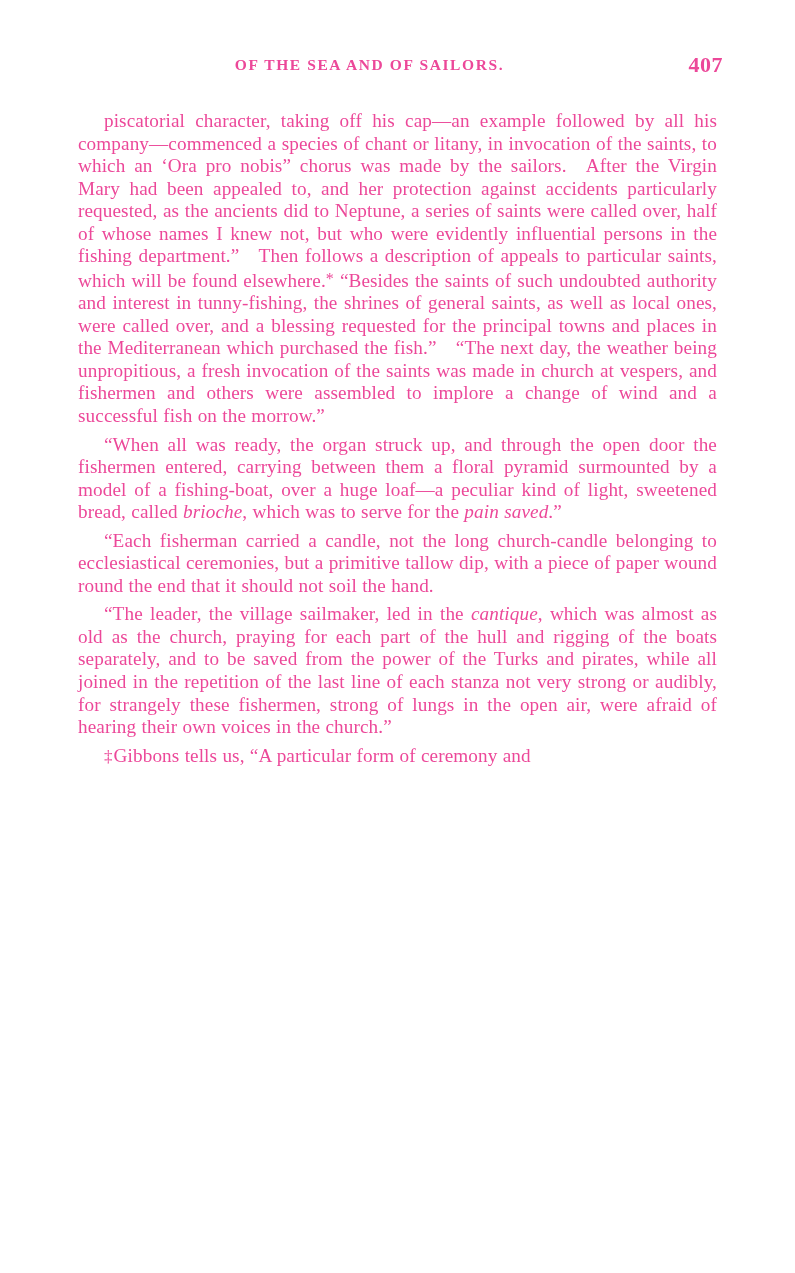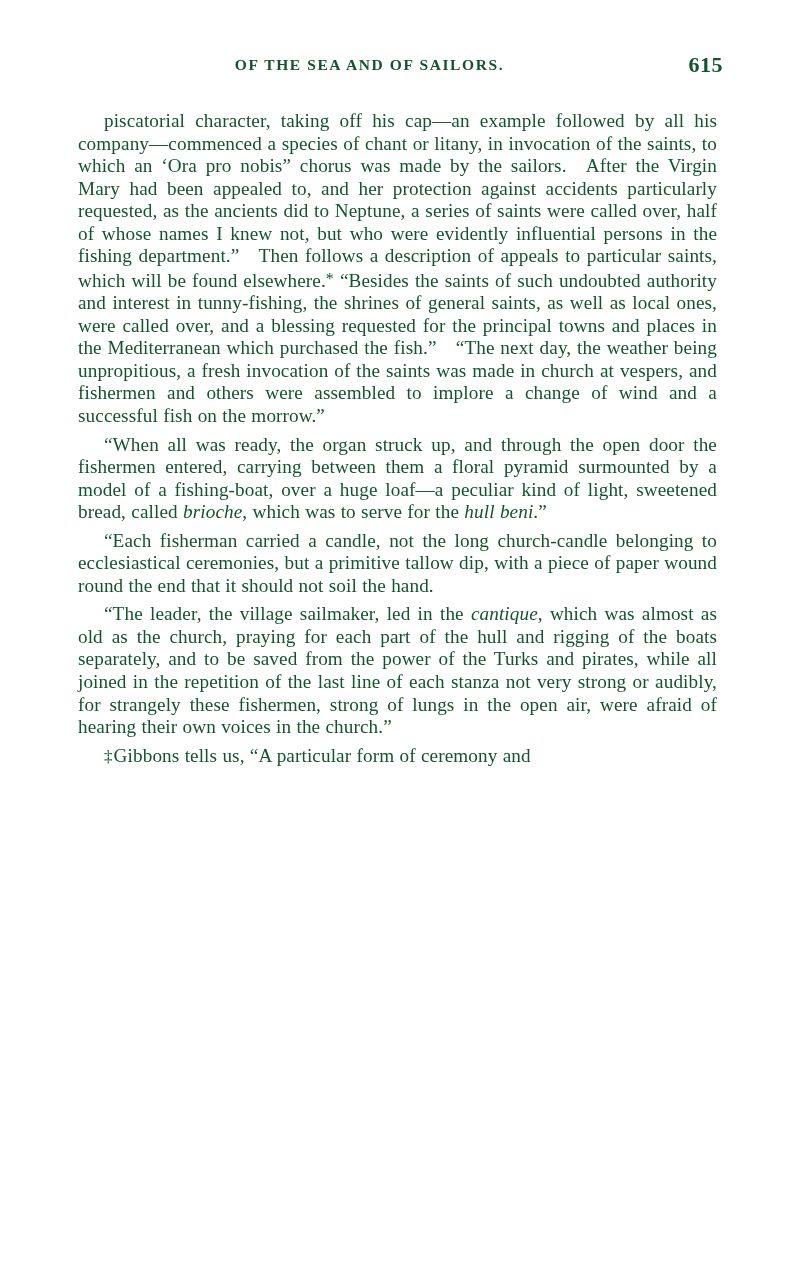--- a/index.html
+++ b/index.html
@@ -8,21 +8,21 @@
     background: #ffffff;
   }
   .page {
     position: relative;
     width: 795px;
     height: 1273px;
     background: #ffffff;
     margin: 0 auto;
     overflow: hidden;
     font-family: "Liberation Serif", "DejaVu Serif", serif;
-    color: #14532d;
+    color: #ec4899;
   }
 
   
   .running-head {
     position: absolute;
     top: 56px;
     left: 72px;
     width: 651px;
     height: 24px;
   }
@@ -106,25 +106,25 @@
     font-size: 12px;
   }
 </style>
 </head>
 <body>
 
 <div class="page">
 
   <div class="running-head">
     <div class="head-title">OF THE SEA AND OF SAILORS.</div>
-    <div class="folio">615</div>
+    <div class="folio">407</div>
   </div>
 
   <div class="body-text">
     <p class="para indent">piscatorial character, taking off his cap—an example followed by all his company—commenced a species of chant or litany, in invocation of the saints, to which an ‘Ora pro nobis” chorus was made by the sailors. After the Virgin Mary had been appealed to, and her protection against accidents particularly requested, as the ancients did to Neptune, a series of saints were called over, half of whose names I knew not, but who were evidently influential persons in the fishing department.” Then follows a description of appeals to particular saints, which will be found elsewhere.<span class="fn-ref">*</span> “Besides the saints of such undoubted authority and interest in tunny-fishing, the shrines of general saints, as well as local ones, were called over, and a blessing requested for the principal towns and places in the Mediterranean which purchased the fish.” “The next day, the weather being unpropitious, a fresh invocation of the saints was made in church at vespers, and fishermen and others were assembled to implore a change of wind and a successful fish on the morrow.”</p>
-    <p class="para indent">“When all was ready, the organ struck up, and through the open door the fishermen entered, carrying between them a floral pyramid surmounted by a model of a fishing-boat, over a huge loaf—a peculiar kind of light, sweetened bread, called <i>brioche</i>, which was to serve for the <i>hull beni</i>.”</p>
+    <p class="para indent">“When all was ready, the organ struck up, and through the open door the fishermen entered, carrying between them a floral pyramid surmounted by a model of a fishing-boat, over a huge loaf—a peculiar kind of light, sweetened bread, called <i>brioche</i>, which was to serve for the <i>pain saved</i>.”</p>
     <p class="para indent">“Each fisherman carried a candle, not the long church-candle belonging to ecclesiastical ceremonies, but a primitive tallow dip, with a piece of paper wound round the end that it should not soil the hand.</p>
     <p class="para indent">“The leader, the village sailmaker, led in the <i>cantique</i>, which was almost as old as the church, praying for each part of the hull and rigging of the boats separately, and to be saved from the power of the Turks and pirates, while all joined in the repetition of the last line of each stanza not very strong or audibly, for strangely these fishermen, strong of lungs in the open air, were afraid of hearing their own voices in the church.”</p>
     <p class="para indent"><span class="fn-lead">‡</span>Gibbons tells us, “A particular form of ceremony and</p>
   </div>
 
 
 </div>
 
 </body></html>

